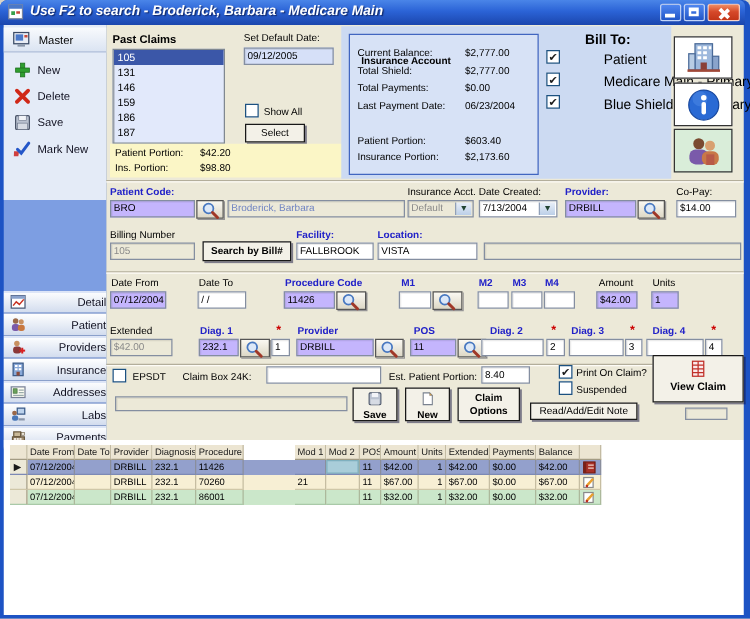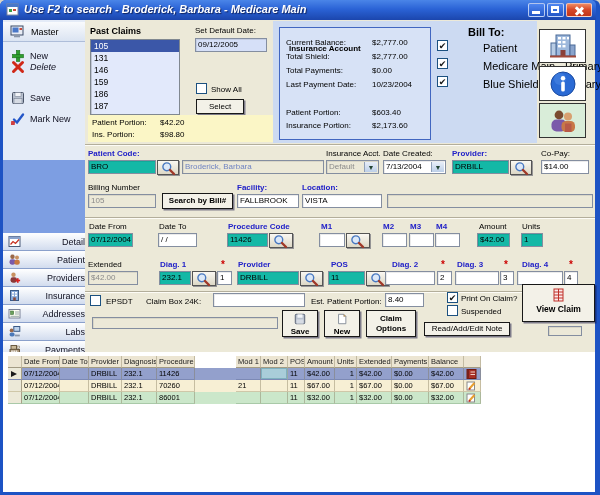--- a/index.html
+++ b/index.html
@@ -36,21 +36,21 @@
   .navbtn .side-ico{left:5px;top:1px;}
 
   
   #content-top{position:absolute;left:85px;top:20px;width:510px;height:332px;background:#ece9d8;}
   .lbl{position:absolute;font-size:8px;color:#000;white-space:nowrap;}
   .lbl.b{font-weight:bold;}
   .lbl.blue{color:#2121c8;font-weight:bold;}
   .star{position:absolute;font-size:10px;font-weight:bold;color:#cc0000;}
   .inp{position:absolute;height:14px;border:1px solid #848ea0;background:#fff;font-size:8px;line-height:12px;
     padding:0 2px;box-sizing:border-box;overflow:hidden;white-space:nowrap;box-shadow:inset 1px 1px 0 rgba(0,0,0,.08);}
-  .inp.tan{background:#14b8a6;}
+  .inp.tan{background:#c4b5fd;}
   .inp.ro{background:#ece9d8;color:#8a8a8a;}
   .inp.name{color:#7084c2;}
   .inp.lav{background:#d6e0f8;}
   .combo-arrow{position:absolute;right:1px;top:1px;bottom:1px;width:12px;background:linear-gradient(180deg,#e8eef8,#bcCfe8);
     border-left:1px solid #90a0b8;font-size:7px;line-height:11px;text-align:center;color:#243;}
   .magbtn{position:absolute;width:22px;height:15px;background:linear-gradient(180deg,#faf8f2,#ddd8c6);
     border:1px solid #555;box-shadow:1px 1px 0 rgba(20,20,50,.4);box-sizing:border-box;cursor:pointer;}
   .magbtn svg{position:absolute;left:3px;top:0px;}
   .btn3d{position:absolute;background:#f3f1e8;border:1px solid #181818;box-shadow:1.5px 1.5px 0 rgba(15,15,60,.5);
     font-size:8px;text-align:center;box-sizing:border-box;cursor:pointer;color:#000;}
@@ -129,21 +129,21 @@
         </svg>
         <span class="silbl" style="position:absolute;left:28px;top:5px;font-size:9px;">Master</span>
       </div>
       <div class="side-item" style="top:28px;">
         <svg class="side-ico" width="14" height="14" viewBox="0 0 14 14">
           <rect x="5.4" y="1.5" width="3.4" height="11" fill="#2f9e2f" stroke="#1a6e1a" stroke-width=".6"></rect>
           <rect x="1.5" y="5.4" width="11" height="3.4" fill="#2f9e2f" stroke="#1a6e1a" stroke-width=".6"></rect>
         </svg>
         <span class="silbl">New</span>
       </div>
-      <div class="side-item" style="top:39px;font-style:italic;">
+      <div class="side-item" style="top:49px;">
         <svg class="side-ico" width="14" height="14" viewBox="0 0 14 14">
           <line x1="2.5" y1="2.5" x2="11.5" y2="11.5" stroke="#d02818" stroke-width="3" stroke-linecap="round"></line>
           <line x1="11.5" y1="2.5" x2="2.5" y2="11.5" stroke="#d02818" stroke-width="3" stroke-linecap="round"></line>
         </svg>
         <span class="silbl">Delete</span>
       </div>
       <div class="side-item" style="top:70px;">
         <svg class="side-ico" width="14" height="14" viewBox="0 0 14 14">
           <rect x="1.5" y="1.5" width="11" height="11" rx="1" fill="#b9c1cf" stroke="#4a5468"></rect>
           <rect x="4" y="1.5" width="6" height="4" fill="#f2f4f8" stroke="#6a7488" stroke-width=".5"></rect>
@@ -255,21 +255,21 @@
     <div id="bluepanel">
       <div id="insbox">
         <div id="insbox-title">Insurance Account</div>
         <div class="insrow-l" style="top:10px;">Current Balance:</div>
         <div class="insrow-v" style="top:10px;">$2,777.00</div>
         <div class="insrow-l" style="top:24px;">Total Shield:</div>
         <div class="insrow-v" style="top:24px;">$2,777.00</div>
         <div class="insrow-l" style="top:38px;">Total Payments:</div>
         <div class="insrow-v" style="top:38px;">$0.00</div>
         <div class="insrow-l" style="top:52px;">Last Payment Date:</div>
-        <div class="insrow-v" style="top:52px;">10/23/2004</div>
+        <div class="insrow-v" style="top:52px;">06/23/2004</div>
         <div class="insrow-l" style="top:80px;">Patient Portion:</div>
         <div class="insrow-v" style="top:80px;">$603.40</div>
         <div class="insrow-l" style="top:93px;">Insurance Portion:</div>
         <div class="insrow-v" style="top:93px;">$2,173.60</div>
       </div>
       <div class="bt-lbl" style="left:164px;top:5px;font-weight:bold;">Bill To:</div>
       <span class="cb" style="left:164px;top:19px;">✔</span>
       <div class="bt-lbl" style="left:179px;top:21px;">Patient</div>
       <span class="cb" style="left:164px;top:37px;">✔</span>
       <div class="bt-lbl" style="left:179px;top:39px;">Medicare Main - Primary</div>

